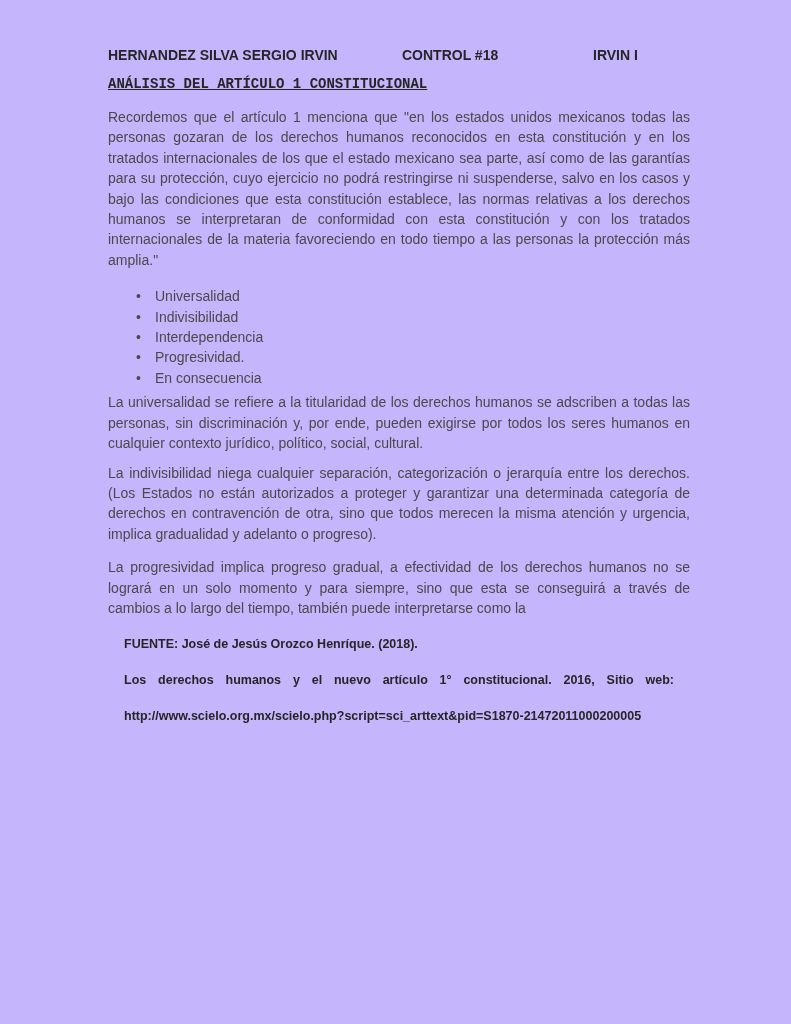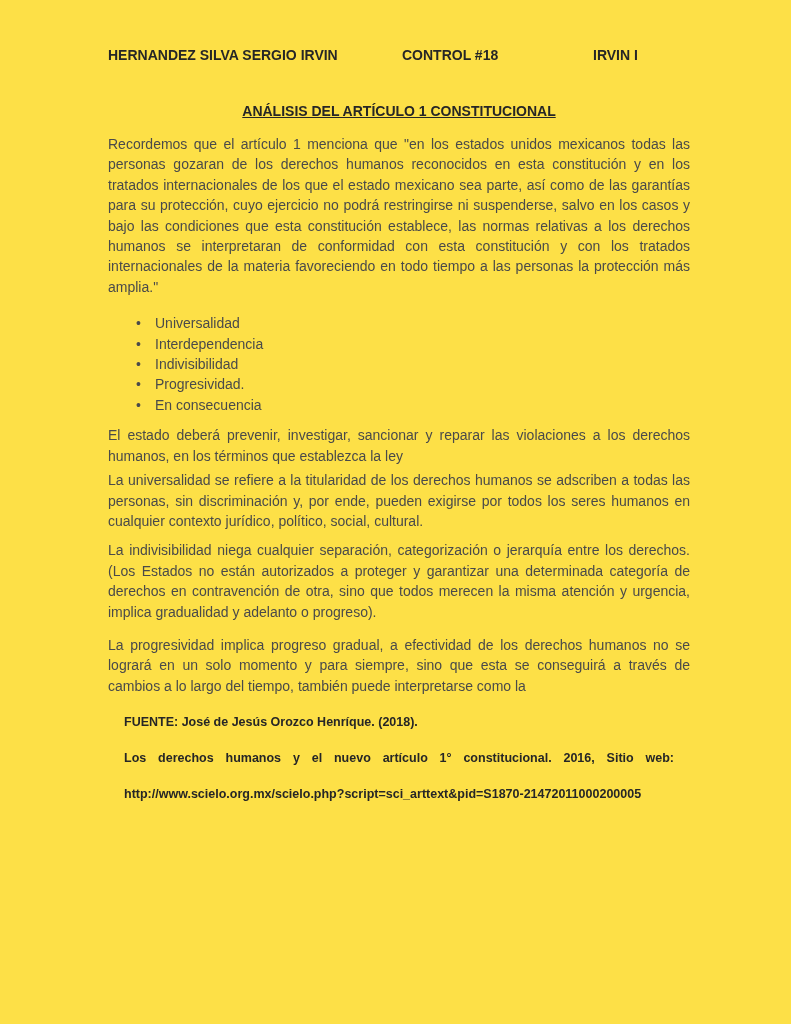--- a/index.html
+++ b/index.html
@@ -1,36 +1,36 @@
 <!DOCTYPE html>
 <html lang="es"><head>
 <meta charset="utf-8">
 <style>
   html,body{margin:0;padding:0;background:#ffffff;}
   .page{
     position:relative;
     width:791px;height:1024px;
-    background:#fde047;
+    background:#c4b5fd;
     box-sizing:border-box;
     padding:45px 101px 0 108px;
     font-family:"Liberation Sans",sans-serif;
     color:#4a4a4a;
     overflow:hidden;
   }
   .doc-header{
     position:relative;height:20px;
     font-size:14px;font-weight:bold;color:#262626;line-height:20px;
   }
   .h-left{position:absolute;left:0;top:0;white-space:nowrap;}
   .h-center{position:absolute;left:294px;top:0;white-space:nowrap;text-align:center;}
   .h-right{position:absolute;left:485px;top:0;white-space:nowrap;}
   .doc-title{
-    margin:36px 0 0 0;
+    margin:9px 0 0 0;
     font-size:14px;font-weight:bold;color:#262626;
-    text-align:center;text-decoration:underline;line-height:21px;
+    text-decoration:underline;line-height:21px;font-family:Liberation Mono, monospace;
   }
   .para{
     margin:0;font-size:14px;line-height:20.4px;
     text-align:justify;color:#4a4a4a;
   }
   .mt9{margin-top:9px}.mt10{margin-top:10px}.mt12{margin-top:12px}
   .mt13{margin-top:13px}.mt16{margin-top:4px}
   .bullets{
     list-style:none;margin:16px 0 0 0;padding:0 0 0 28px;
   }
@@ -61,27 +61,26 @@
     <span class="h-right">IRVIN I</span>
   </div>
 
   <h1 class="doc-title">ANÁLISIS DEL ARTÍCULO 1 CONSTITUCIONAL</h1>
 
   <p class="para mt12">Recordemos que el artículo 1 menciona que "en los estados unidos mexicanos todas las personas gozaran de los derechos humanos reconocidos en esta constitución y en los tratados internacionales de los que el estado mexicano sea parte, así como de las garantías para su protección, cuyo ejercicio no podrá restringirse ni suspenderse, salvo en los casos y bajo las condiciones que esta constitución establece, las normas relativas a los derechos humanos se interpretaran de conformidad con esta constitución y con los tratados internacionales de la materia favoreciendo en todo tiempo a las personas la protección más amplia."</p>
 
 
   <ul class="bullets">
     <li>Universalidad</li>
+    <li>Indivisibilidad</li>
     <li>Interdependencia</li>
-    <li>Indivisibilidad</li>
     <li>Progresividad.</li>
     <li>En consecuencia</li>
   </ul>
 
-  <p class="para mt10">El estado deberá prevenir, investigar, sancionar y reparar las violaciones a los derechos humanos, en los términos que establezca la ley</p>
 
   <p class="para mt16">La universalidad se refiere a la titularidad de los derechos humanos se adscriben a todas las personas, sin discriminación y, por ende, pueden exigirse por todos los seres humanos en cualquier contexto jurídico, político, social, cultural.</p>
 
 
   <p class="para mt9">La indivisibilidad niega cualquier separación, categorización o jerarquía entre los derechos. (Los Estados no están autorizados a proteger y garantizar una determinada categoría de derechos en contravención de otra, sino que todos merecen la misma atención y urgencia, implica gradualidad y adelanto o progreso).</p>
 
   <p class="para mt13">La progresividad implica progreso gradual, a efectividad de los derechos humanos no se logrará en un solo momento y para siempre, sino que esta se conseguirá a través de cambios a lo largo del tiempo, también puede interpretarse como la</p>
 
   <div class="doc-footer">
     <p class="f-line">FUENTE: José de Jesús Orozco Henríque. (2018).</p>

